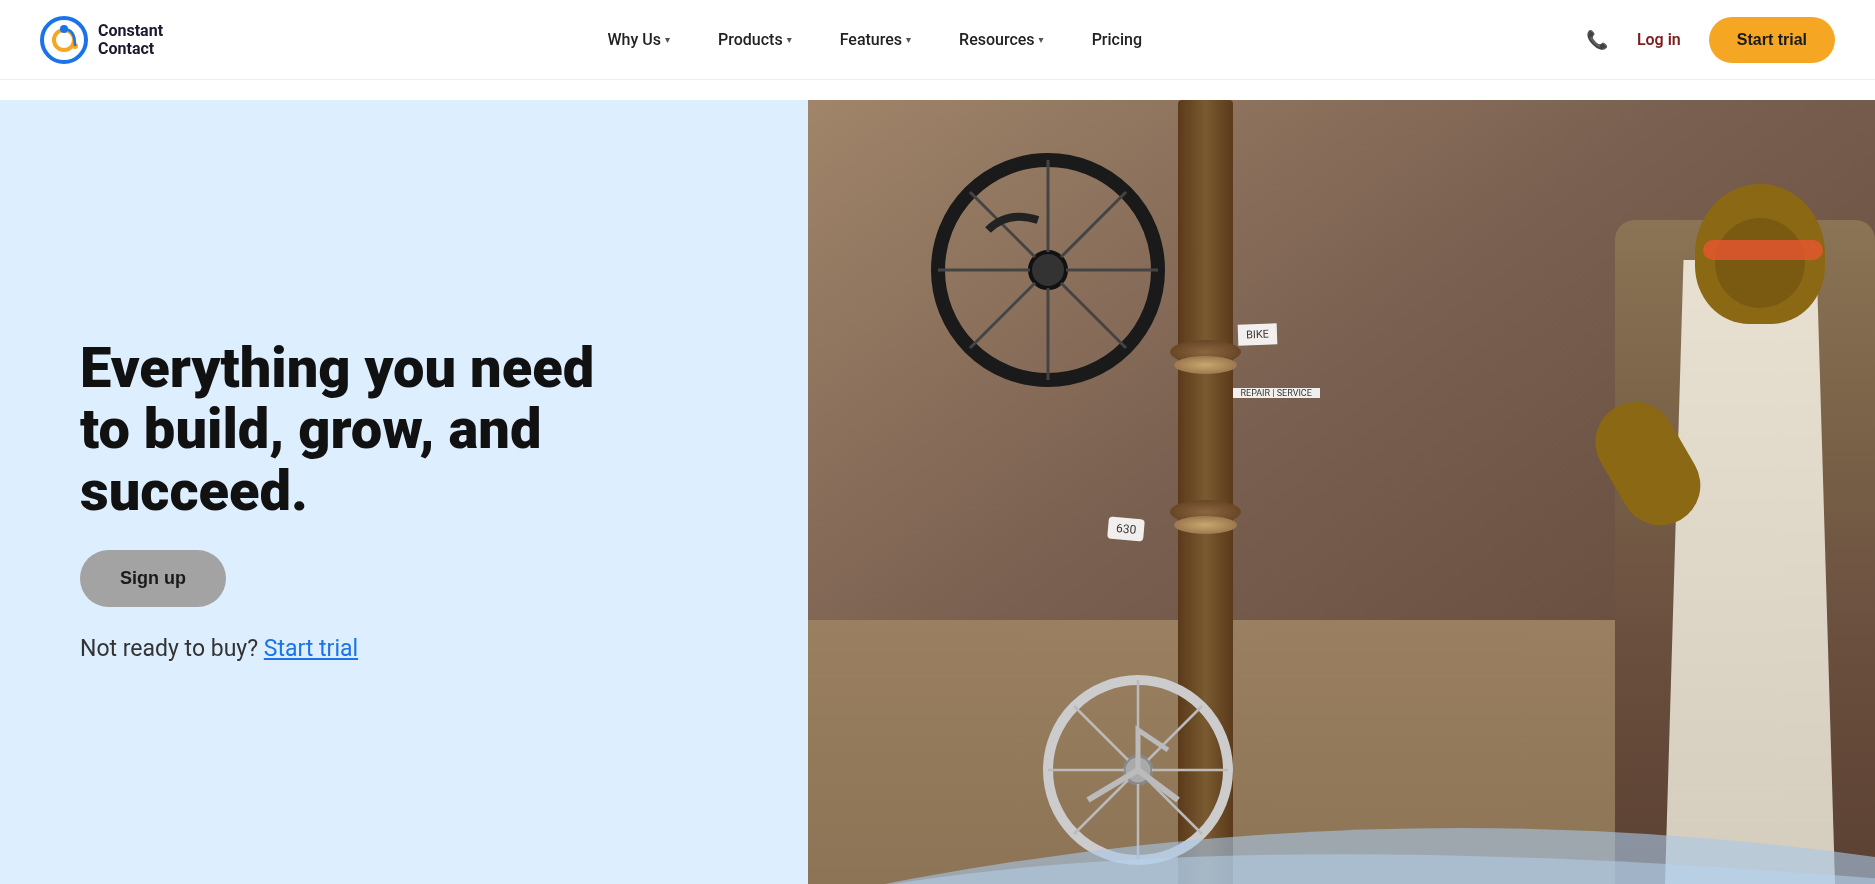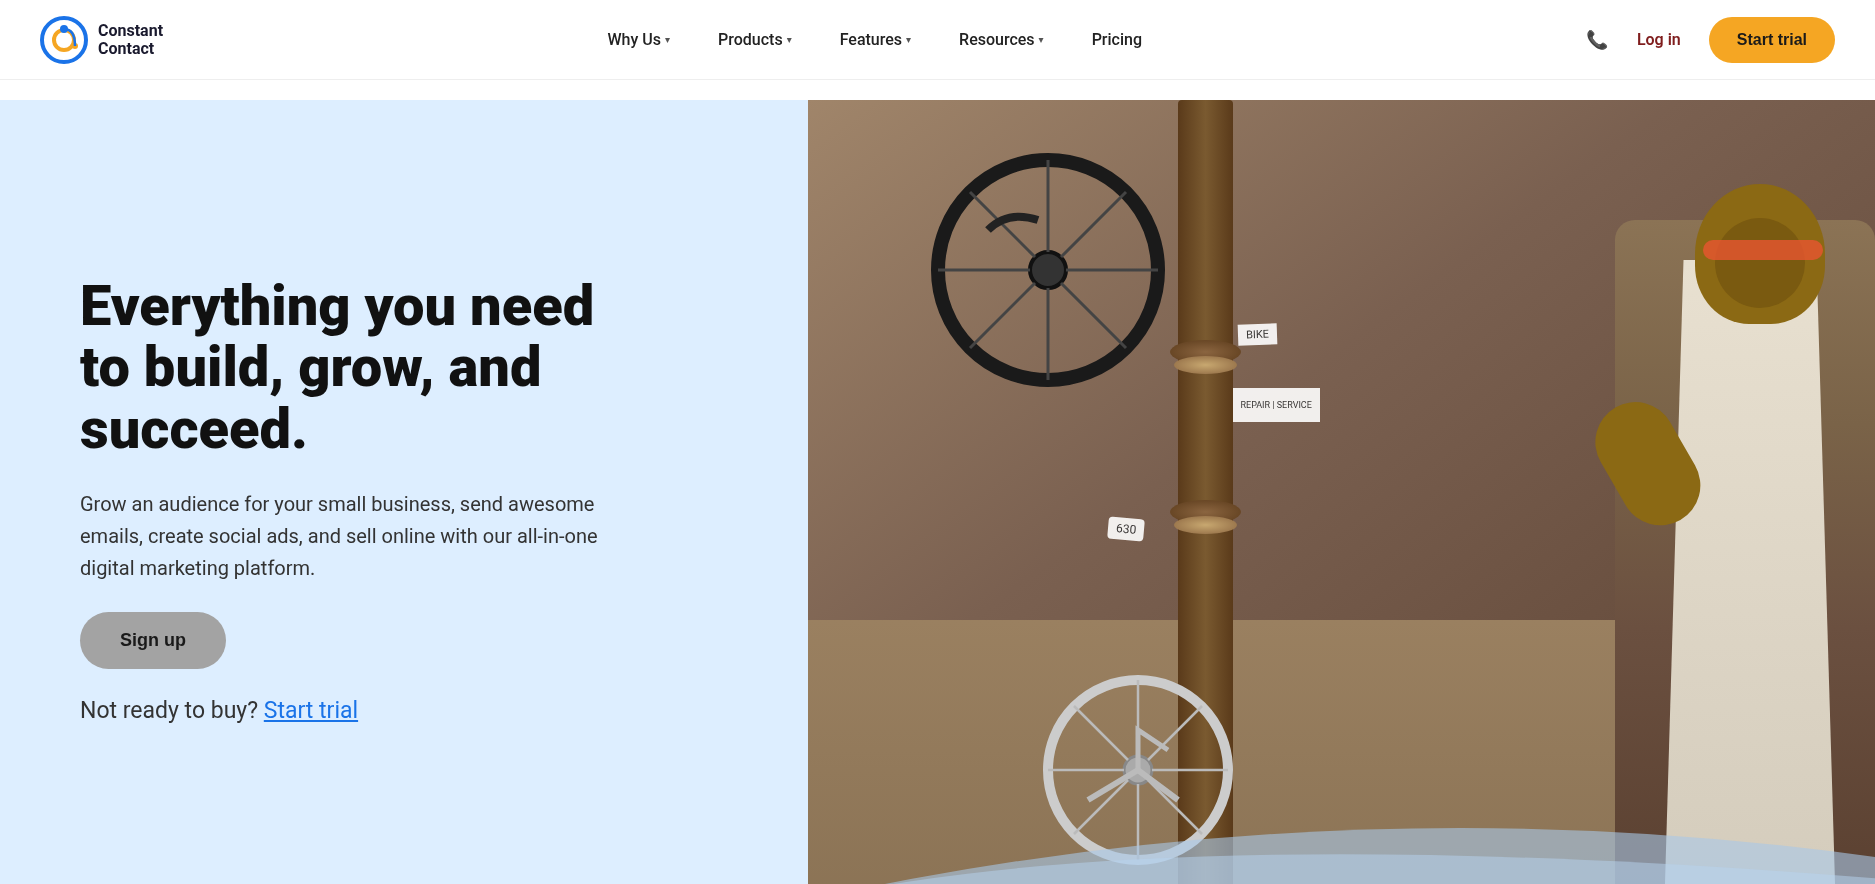--- a/index.html
+++ b/index.html
@@ -224,21 +224,20 @@
   <div class="nav-right">
     <span class="phone-icon">📞</span>
     <span class="log-in-btn">Log in</span>
     <button class="start-trial-btn">Start trial</button>
   </div>
 </nav>
 
 <section class="hero">
   <div class="hero-content">
     <h1 class="hero-title">Everything you need to build, grow, and succeed.</h1>
-    <p class="hero-desc">Grow an audience for your small business, send awesome emails, create social ads, and sell online with our all-in-one digital marketing platform.</p>
     <button class="sign-up-btn">Sign up</button>
     <div class="not-ready">
       <span>Not ready to buy?</span>
       <a href="#">Start trial</a>
     </div>
   </div>
 
   <div class="hero-image-area">
     <div class="hero-circle-bg"></div>
     <div class="shop-scene">
@@ -281,21 +280,21 @@
         <line x1="36" y1="36" x2="90" y2="90" stroke="#bbb" stroke-width="2.5"></line>
         <line x1="110" y1="110" x2="164" y2="164" stroke="#bbb" stroke-width="2.5"></line>
         <line x1="164" y1="36" x2="110" y2="90" stroke="#bbb" stroke-width="2.5"></line>
         <line x1="90" y1="110" x2="36" y2="164" stroke="#bbb" stroke-width="2.5"></line>
 
         <path d="M50 130 L100 100 L140 130" fill="none" stroke="#bbb" stroke-width="6"></path>
         <path d="M100 100 L100 60 L130 80" fill="none" stroke="#bbb" stroke-width="5"></path>
       </svg>
 
       <div style="position:absolute;top:28%;left:430px;background:#fff;padding:4px 8px;font-size:11px;color:#333;transform:rotate(-2deg);opacity:0.9;">BIKE</div>
-      <div style="position:absolute;top:36%;left:425px;background:#fff;padding:12px 8px;font-size:9px;color:#333;opacity:0.9;">REPAIR | SERVICE</div>
+      <div style="position:absolute;top:36%;left:425px;background:#fff;padding:0 8px;font-size:9px;color:#333;opacity:0.9;">REPAIR | SERVICE</div>
 
       <div style="position:absolute;right:0;bottom:0;width:340px;height:100%;overflow:hidden;">
 
         <div style="position:absolute;bottom:0;right:20px;width:260px;height:85%;background:linear-gradient(to bottom, #8b7355 0%, #7a6348 30%, #6b5040 60%, #5a4030 100%);border-radius:20px 20px 0 0;"></div>
 
         <div style="position:absolute;bottom:0;right:50px;width:190px;height:80%;background:linear-gradient(to bottom, #e8e0d0, #d4ccbc);border-radius:10px 10px 0 0;clip-path:polygon(15% 0%, 85% 0%, 95% 100%, 5% 100%);"></div>
 
         <div style="position:absolute;bottom:72%;right:70px;width:130px;height:140px;background:#8B6914;border-radius:60% 60% 50% 50%;"></div>
 
         <div style="position:absolute;bottom:74%;right:90px;width:90px;height:90px;background:#7a5a10;border-radius:50%;"></div>

